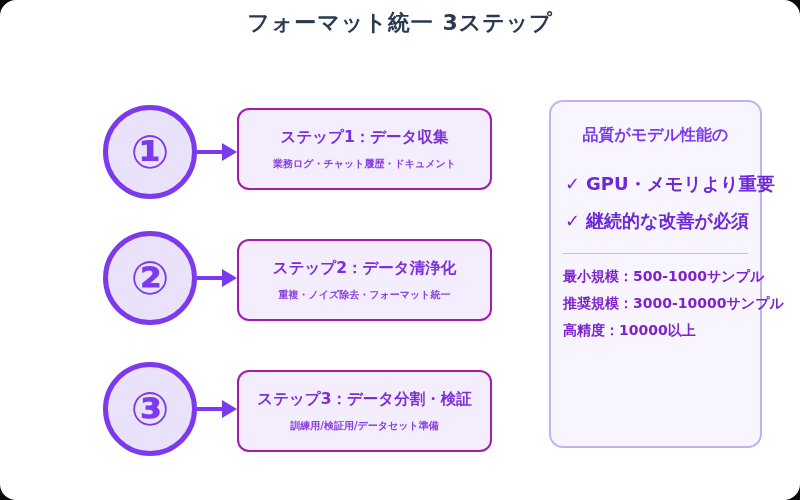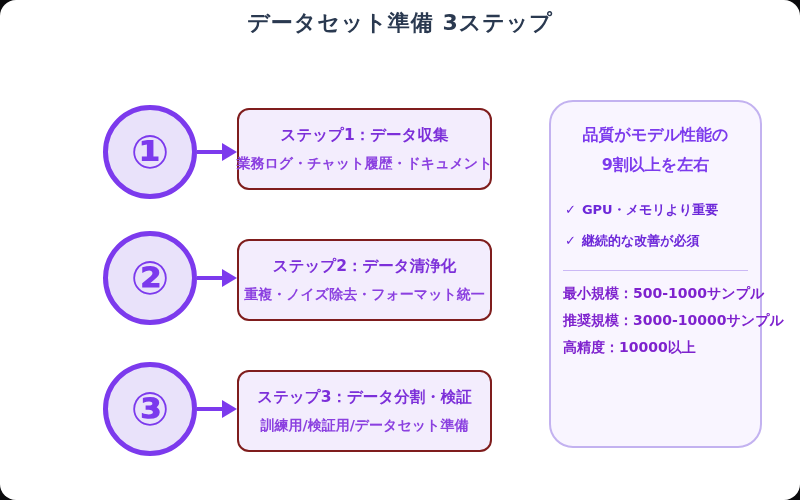--- a/index.html
+++ b/index.html
@@ -7,40 +7,40 @@
   .page-title{position:absolute;top:8px;left:0;width:100%;text-align:center;
     font-size:22px;font-weight:bold;color:#2a3950;letter-spacing:1px;}
   
   .step-circle{position:absolute;left:103px;width:84px;height:84px;border-radius:50%;
     border:5px solid #7c3aed;background:#e9e2fa;display:flex;align-items:center;justify-content:center;}
   .step-circle .num{font-size:46px;line-height:1;color:#7c3aed;font-weight:bold;}
   .arrow-line{position:absolute;left:197px;width:26px;height:4px;background:#7c3aed;}
   .arrow-head{position:absolute;left:222px;width:0;height:0;
     border-left:15px solid #7c3aed;border-top:9px solid transparent;border-bottom:9px solid transparent;}
   .step-box{position:absolute;left:237px;width:255px;height:82px;box-sizing:border-box;
-    border:2px solid #7f1d1d;border-radius:12px;background:#f3edfd;
+    border:2px solid #a21caf;border-radius:12px;background:#f3edfd;
     display:flex;flex-direction:column;align-items:center;justify-content:center;gap:9px;}
   .step-box .box-title{font-size:15.5px;font-weight:bold;color:#7c2fd9;white-space:nowrap;}
-  .step-box .box-sub{font-size:14px;font-weight:bold;color:#8b40e0;white-space:nowrap;}
+  .step-box .box-sub{font-size:10px;font-weight:bold;color:#8b40e0;white-space:nowrap;}
   
   .side-panel{position:absolute;left:549px;top:100px;width:213px;height:348px;box-sizing:border-box;
-    border:2px solid #c3b2f0;border-radius:24px;background:#f9f5ff;padding:18px 12px 14px 12px;}
+    border:2px solid #c3b2f0;border-radius:14px;background:#f9f5ff;padding:18px 12px 14px 12px;}
   .panel-title{text-align:center;font-size:16px;font-weight:bold;color:#7c3aed;line-height:1.85;}
   .check-list{margin-top:22px;padding-left:2px;}
-  .check-item{font-size:13px;font-weight:bold;color:#6d28d9;margin-bottom:13px;white-space:nowrap;}
+  .check-item{font-size:18px;font-weight:bold;color:#6d28d9;margin-bottom:13px;white-space:nowrap;}
   .check-item .mark{margin-right:6px;}
   .panel-divider{border:none;border-top:1px solid #cbb8f5;margin:20px 0 14px 0;}
   .stat-line{font-size:14px;font-weight:bold;color:#7e22ce;margin-bottom:9px;white-space:nowrap;}
 </style>
 </head>
 <body>
 
 <div class="canvas">
 
-  <div class="page-title">データセット準備 3ステップ</div>
+  <div class="page-title">フォーマット統一 3ステップ</div>
 
   <div class="step-circle" style="top:105px;">
     <span class="num">①</span>
   </div>
   <div class="arrow-line" style="top:150px;"></div>
   <div class="arrow-head" style="top:143px;"></div>
   <div class="step-box" style="top:108px;">
     <div class="box-title">ステップ1：データ収集</div>
     <div class="box-sub">業務ログ・チャット履歴・ドキュメント</div>
   </div>
@@ -61,21 +61,20 @@
   <div class="arrow-line" style="top:407px;"></div>
   <div class="arrow-head" style="top:400px;"></div>
   <div class="step-box" style="top:370px;">
     <div class="box-title">ステップ3：データ分割・検証</div>
     <div class="box-sub">訓練用/検証用/データセット準備</div>
   </div>
 
   <div class="side-panel">
     <div class="panel-title">
       <span>品質がモデル性能の</span><br>
-      <span>9割以上を左右</span>
     </div>
     <div class="check-list">
       <div class="check-item">
         <span class="mark">✓</span><span>GPU・メモリより重要</span>
       </div>
       <div class="check-item">
         <span class="mark">✓</span><span>継続的な改善が必須</span>
       </div>
     </div>
     <hr class="panel-divider">

